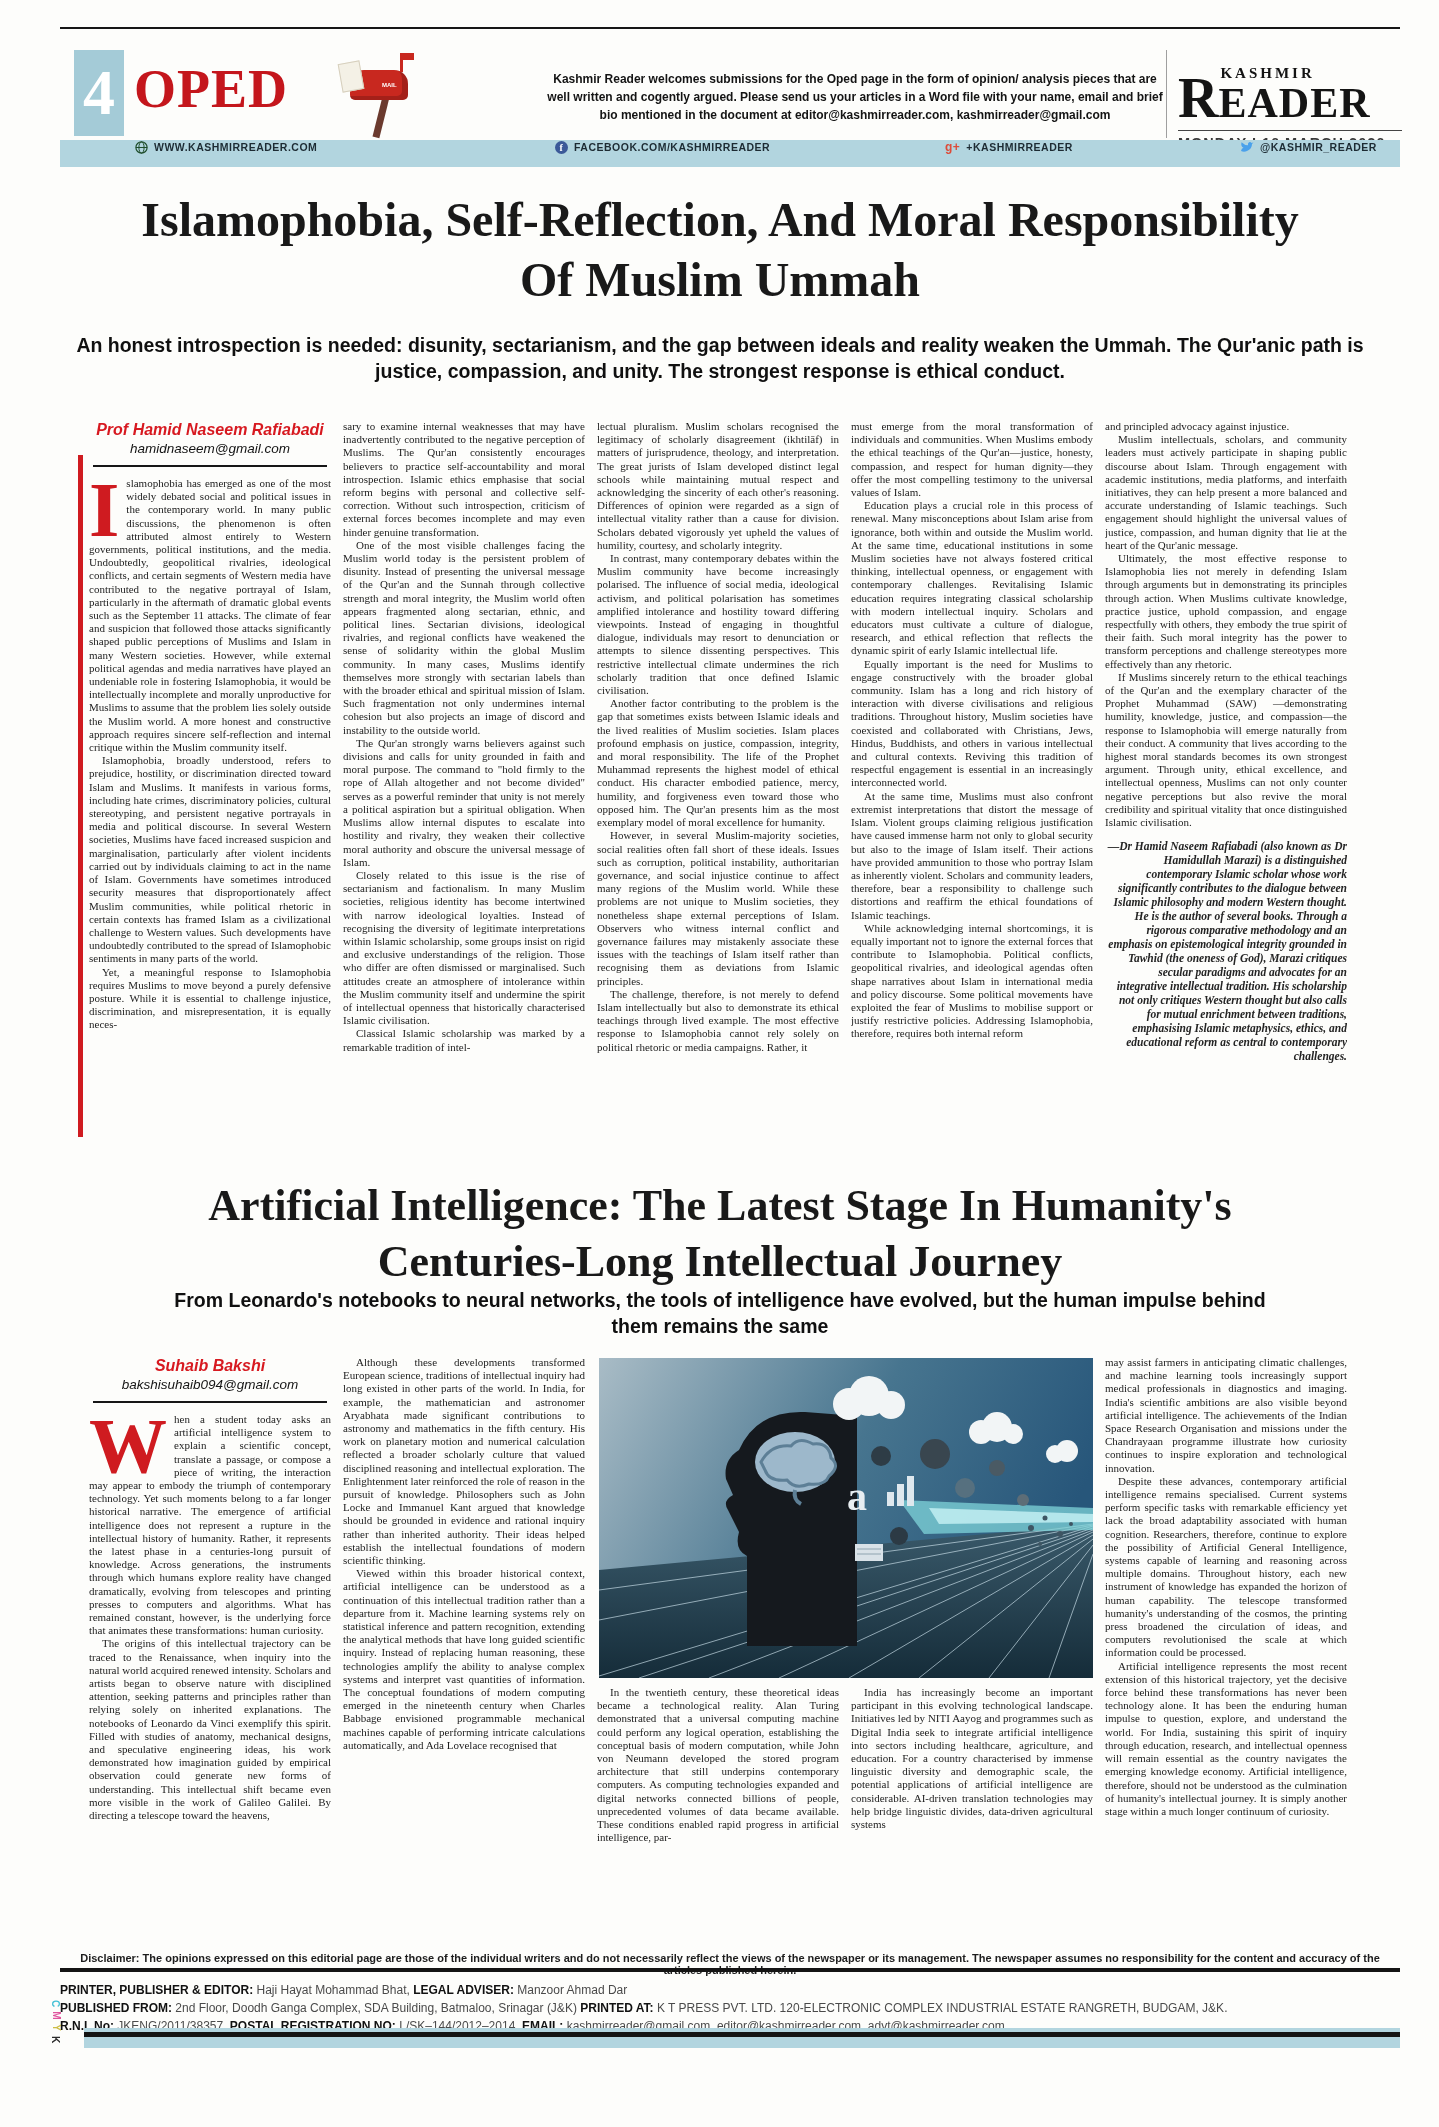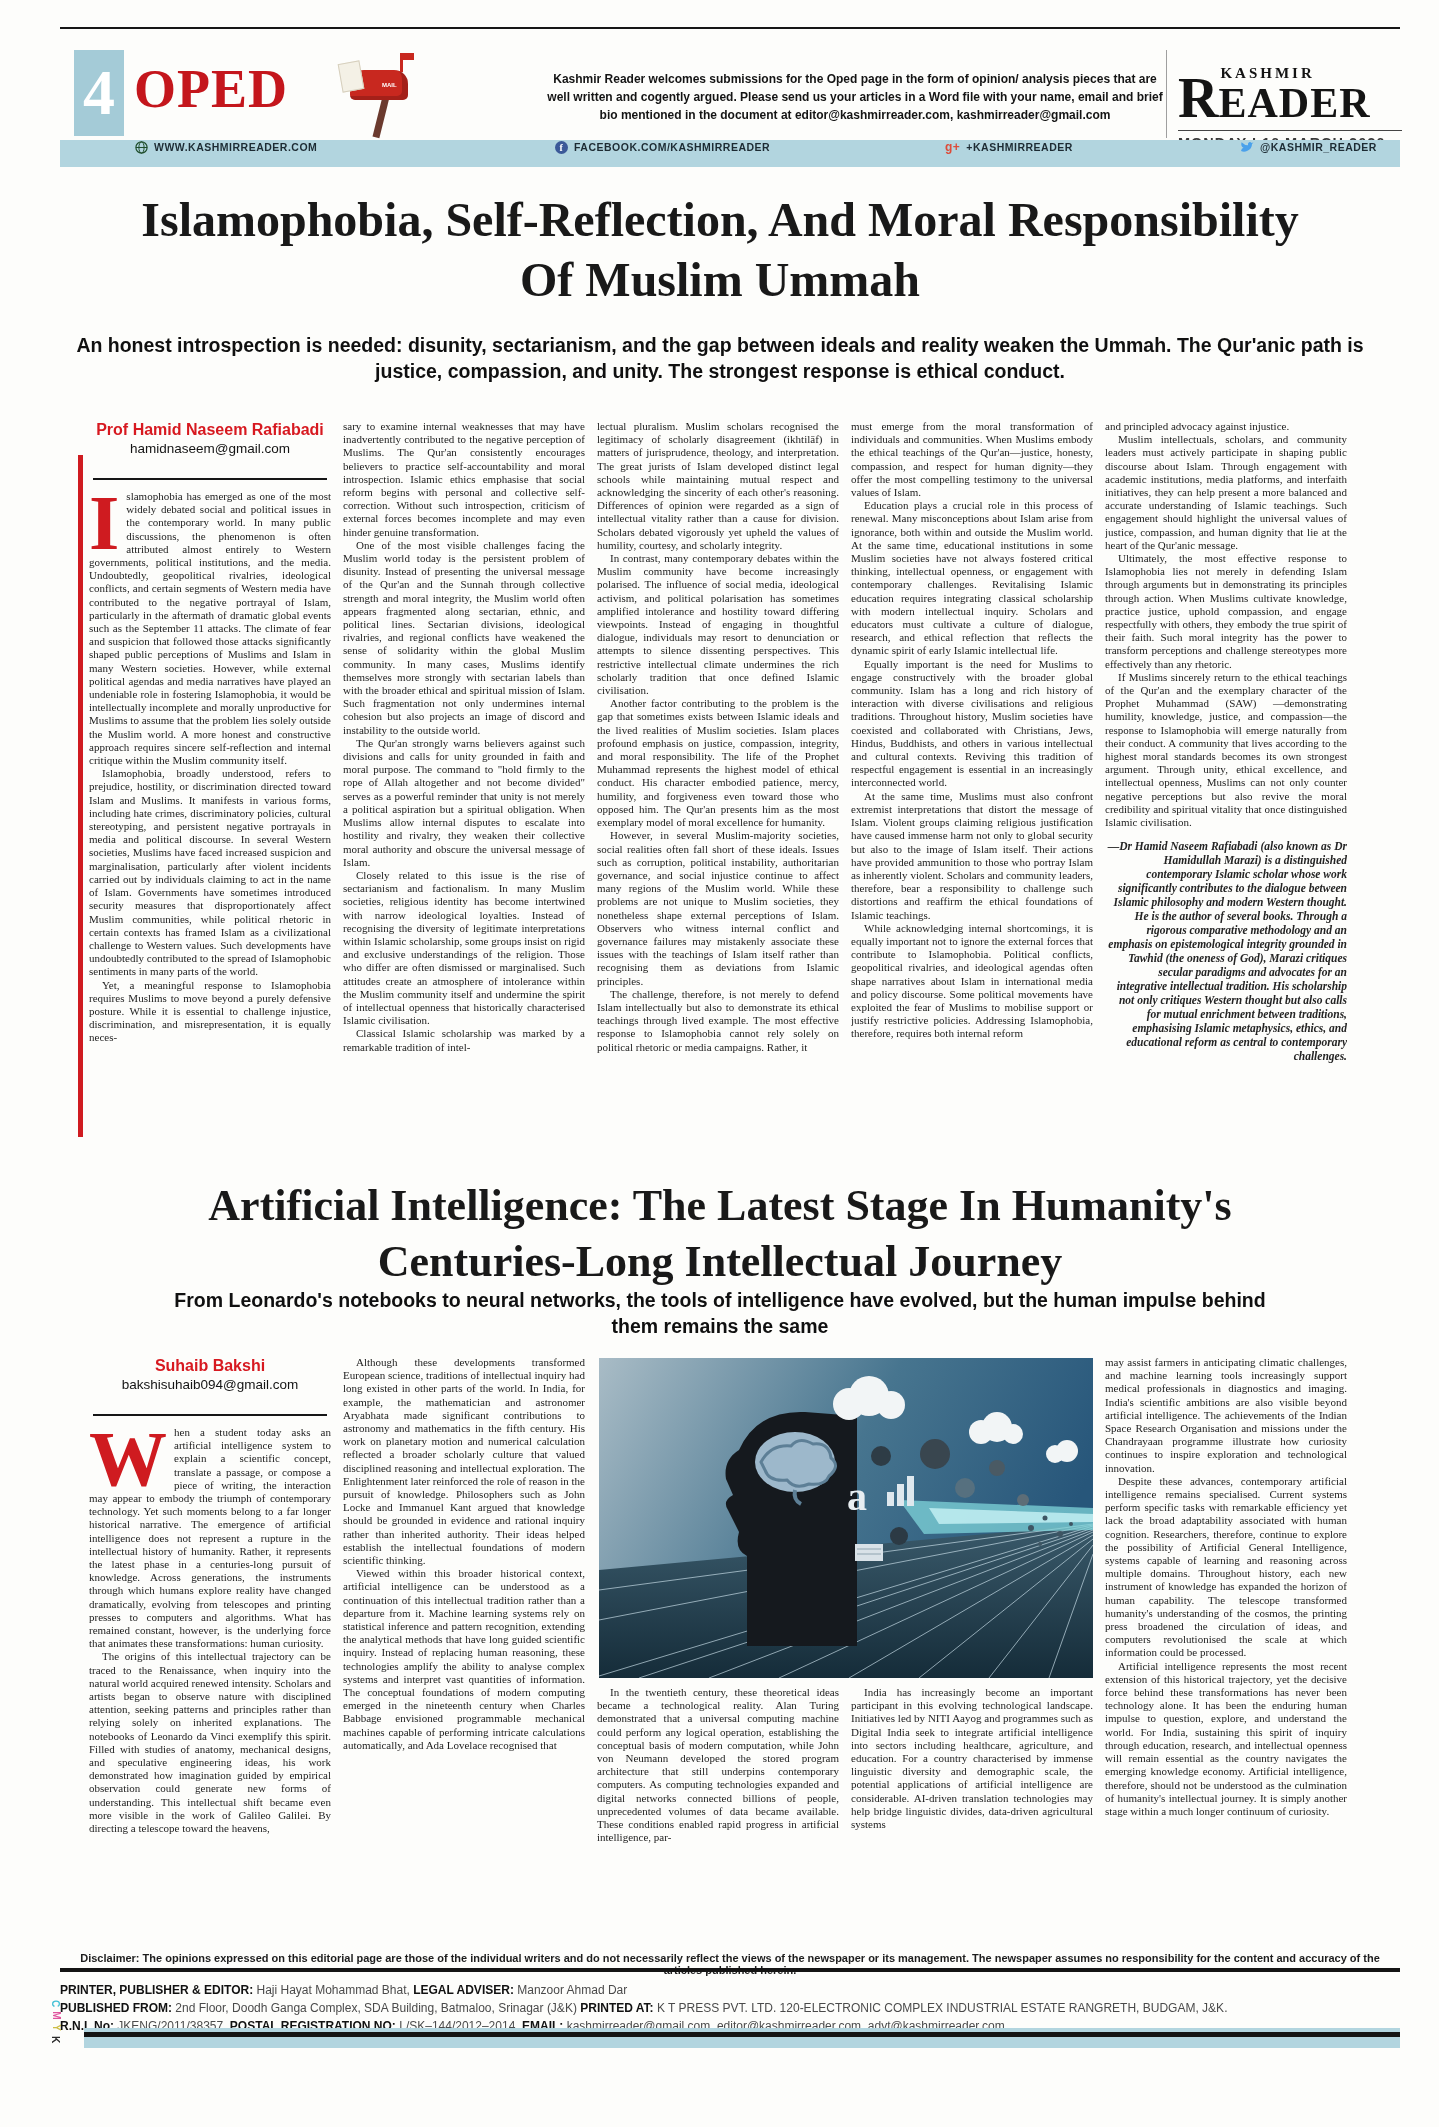--- a/index.html
+++ b/index.html
@@ -41,21 +41,21 @@
   .sf2{left:170px;top:1287px;width:1100px;font-size:19.5px;line-height:26px;}
   .red-rule{left:78px;top:455px;width:5px;height:682px;background:#cf1b20;}
   .col{position:absolute;width:242px;overflow:hidden;}
   .art1-col{top:420px;height:718px;}
   .art2-col{top:1356px;height:582px;}
   .art2-low{top:1686px;height:252px;}
   .col-text p{margin:0;font-size:11px;line-height:13.2px;text-align:justify;text-indent:13px;color:#1c1c1c;}
   .col-text p.cont{text-indent:0;}
   .col-text p.lead{text-indent:0;}
   .dropcap{float:left;font-size:78px;line-height:62px;padding:2px 7px 0 0;color:#cf1b20;font-weight:bold;font-family:"Liberation Serif",serif;}
-  .author-block{text-align:center;margin:0 4px 10px 4px;padding-bottom:20px;border-bottom:2px solid #161616;}
+  .author-block{text-align:center;margin:0 4px 10px 4px;padding-bottom:7px;border-bottom:2px solid #161616;font-style:italic;}
   .author-name{font-family:"Liberation Sans",sans-serif;font-size:16px;font-weight:bold;color:#d71920;line-height:20px;}
   .author-email{font-family:"Liberation Sans",sans-serif;font-size:13.5px;color:#141414;line-height:18px;}
   .bio{margin-top:10px;font-size:11.5px;line-height:14px;font-style:italic;font-weight:bold;text-align:right;color:#242424;}
   .ai-image{left:599px;top:1358px;width:494px;height:320px;}
   
   .disclaimer{left:60px;top:1952px;width:1340px;text-align:center;font-family:"Liberation Sans",sans-serif;font-size:11px;font-weight:bold;color:#1d1d1d;}
   .footer-rule{left:60px;top:1968px;width:1340px;height:4px;background:#141414;}
   .publine{left:60px;width:1340px;text-align:left;font-family:"Liberation Sans",sans-serif;font-size:12px;color:#4a4a4a;}
   .publine b{color:#111;}
   .pl1{top:1983px;}.pl2{top:2001px;}.pl3{top:2019px;}

